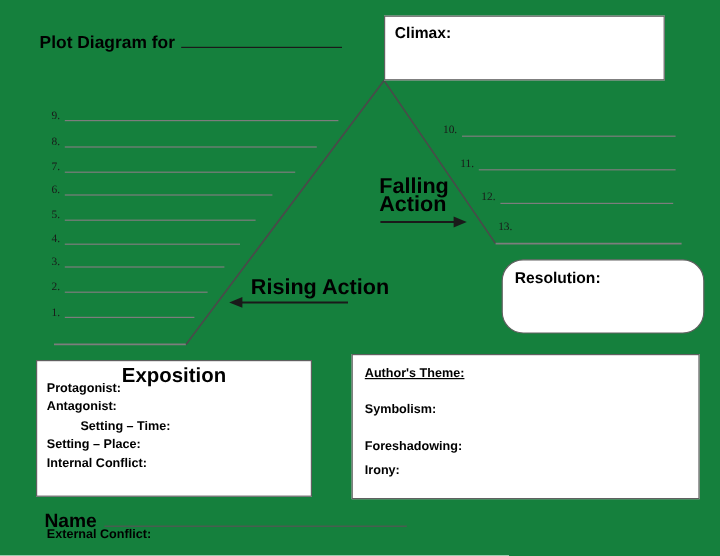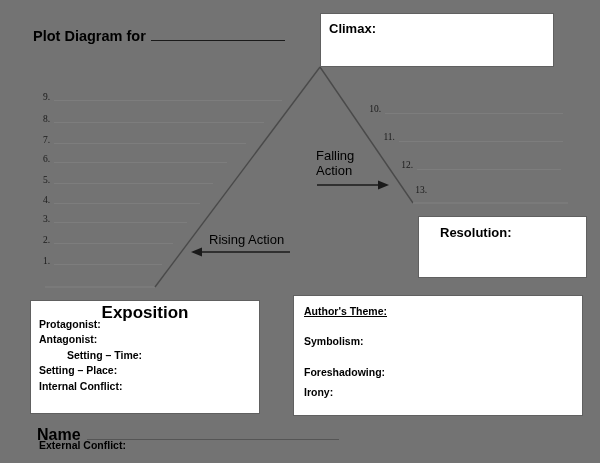--- a/index.html
+++ b/index.html
@@ -1,26 +1,26 @@
 <!DOCTYPE html>
 <html><head>
 <meta charset="utf-8">
 <style>
   html,body{margin:0;padding:0;background:#fff;}
   .canvas{
-    position:relative;width:600px;height:463px;background:#737373;
+    position:relative;width:600px;height:463px;background:#15803d;
     font-family:"Liberation Sans",sans-serif;color:#000;overflow:hidden;
   }
   .title{position:absolute;left:33px;top:28px;font-size:14.5px;font-weight:bold;white-space:nowrap;}
   .title-blank{display:inline-block;width:134px;border-bottom:1.6px solid #1a1a1a;margin-left:5px;}
   .box{position:absolute;border:1.5px solid #606060;background:#fff;box-sizing:border-box;}
   .box-label{font-weight:bold;font-size:13px;margin-top:11px;}
   .blankline{position:absolute;height:0;border-top:1.5px solid #7d7d7d;}
   .num{position:absolute;font-family:"Liberation Serif",serif;font-size:9.5px;color:#1a1a1a;text-align:right;}
-  .action-label{position:absolute;font-weight:normal;font-size:13px;line-height:15px;white-space:pre-line;}
+  .action-label{position:absolute;font-weight:bold;font-size:18px;line-height:15px;white-space:pre-line;}
   .field{position:absolute;font-weight:bold;font-size:10.5px;white-space:nowrap;}
   .expo-title{position:absolute;left:0;right:0;top:2px;text-align:center;font-weight:bold;font-size:17px;}
   .name-row{position:absolute;left:37px;top:426px;font-size:16px;font-weight:bold;white-space:nowrap;}
   .name-blank{display:inline-block;width:252px;border-bottom:1.4px solid #555;margin-left:6px;}
   svg.overlay{position:absolute;left:0;top:0;pointer-events:none;}
 </style>
 </head>
 <body>
 
 <div class="canvas">
@@ -70,21 +70,21 @@
   <span class="num" style="left:374px;top:132px;width:21px;">11.</span>
   <div class="blankline" style="left:399px;top:141px;width:164px;"></div>
   <span class="num" style="left:392px;top:160px;width:21px;">12.</span>
   <div class="blankline" style="left:417px;top:169px;width:144px;"></div>
   <span class="num" style="left:406px;top:185px;width:21px;">13.</span>
 
   <div class="action-label" style="left:209px;top:232px;">Rising Action</div>
   <div class="action-label" style="left:316px;top:148px;">Falling
 Action</div>
 
-  <div class="box" style="left:418px;top:216px;width:169px;height:62px;padding:6px 21px;">
+  <div class="box" style="left:418px;top:216px;width:169px;height:62px;padding:6px 10px;border-radius:18px;">
     <span class="box-label">Resolution:</span>
   </div>
 
   <div class="box" style="left:30px;top:300px;width:230px;height:114px;">
     <div class="expo-title">Exposition</div>
     <div class="field" style="left:8px;top:17px;">Protagonist:</div>
     <div class="field" style="left:8px;top:32px;">Antagonist:</div>
     <div class="field" style="left:8px;top:48px;margin-left:28px;">Setting – Time:</div>
     <div class="field" style="left:8px;top:63px;">Setting – Place:</div>
     <div class="field" style="left:8px;top:79px;">Internal Conflict:</div>

